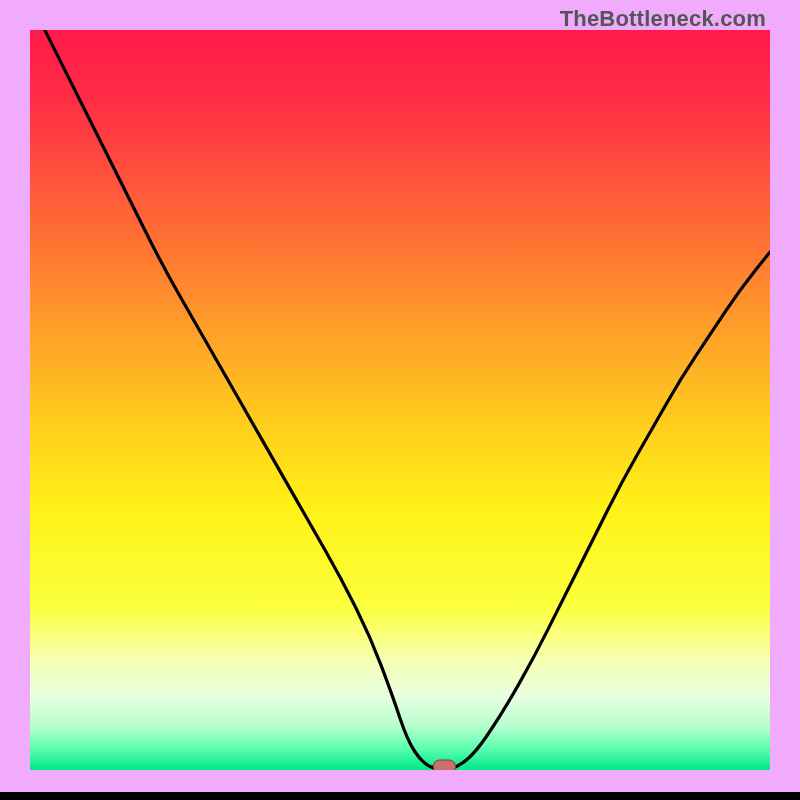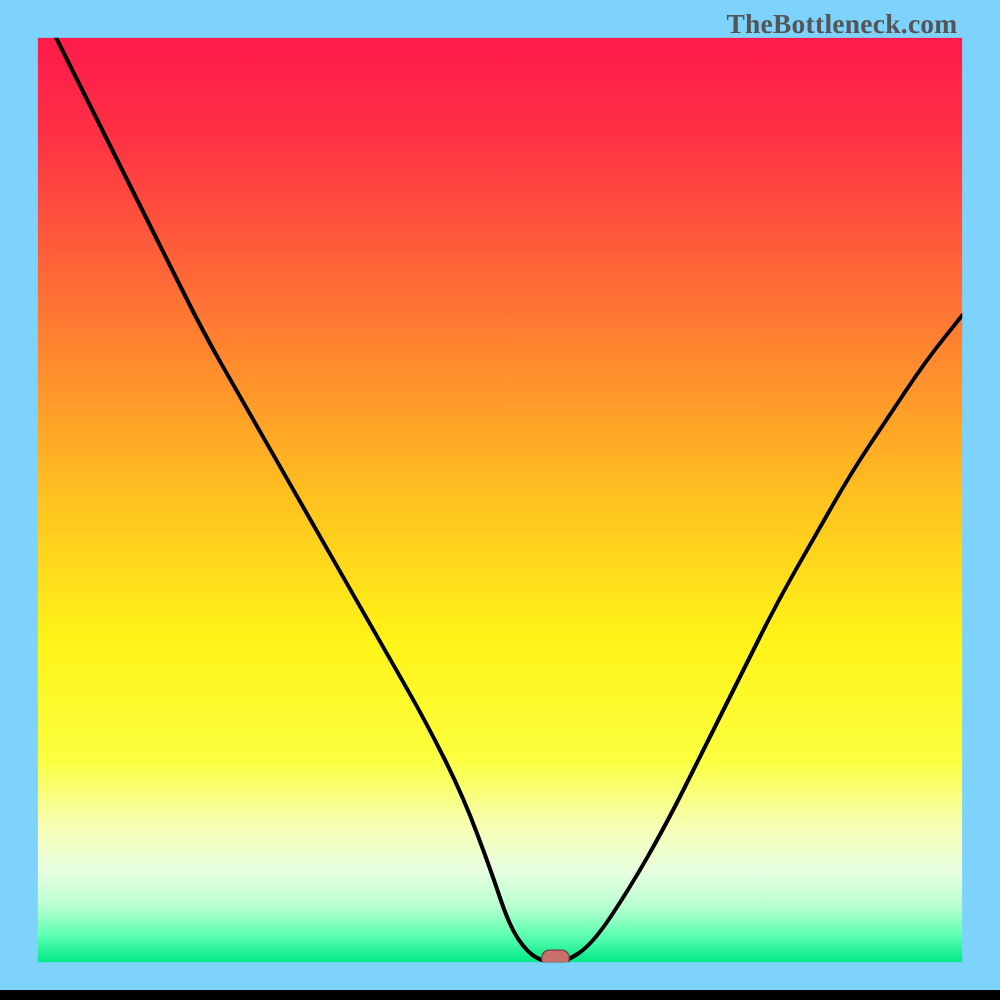--- a/index.html
+++ b/index.html
@@ -8,22 +8,21 @@
     width: 800px;
     height: 800px;
     overflow: hidden;
     background: #000;
     font-family: Arial, Helvetica, sans-serif;
   }
   .frame {
     position: relative;
     width: 800px;
     height: 792px;
-    background: #7dd3fc;
-    font-family: Liberation Serif, serif;
+    background: #f0abfc;
   }
   .plot-area {
     position: absolute;
     left: 30px;
     top: 30px;
     width: 740px;
     height: 740px;
     overflow: hidden;
   }
   .watermark {

